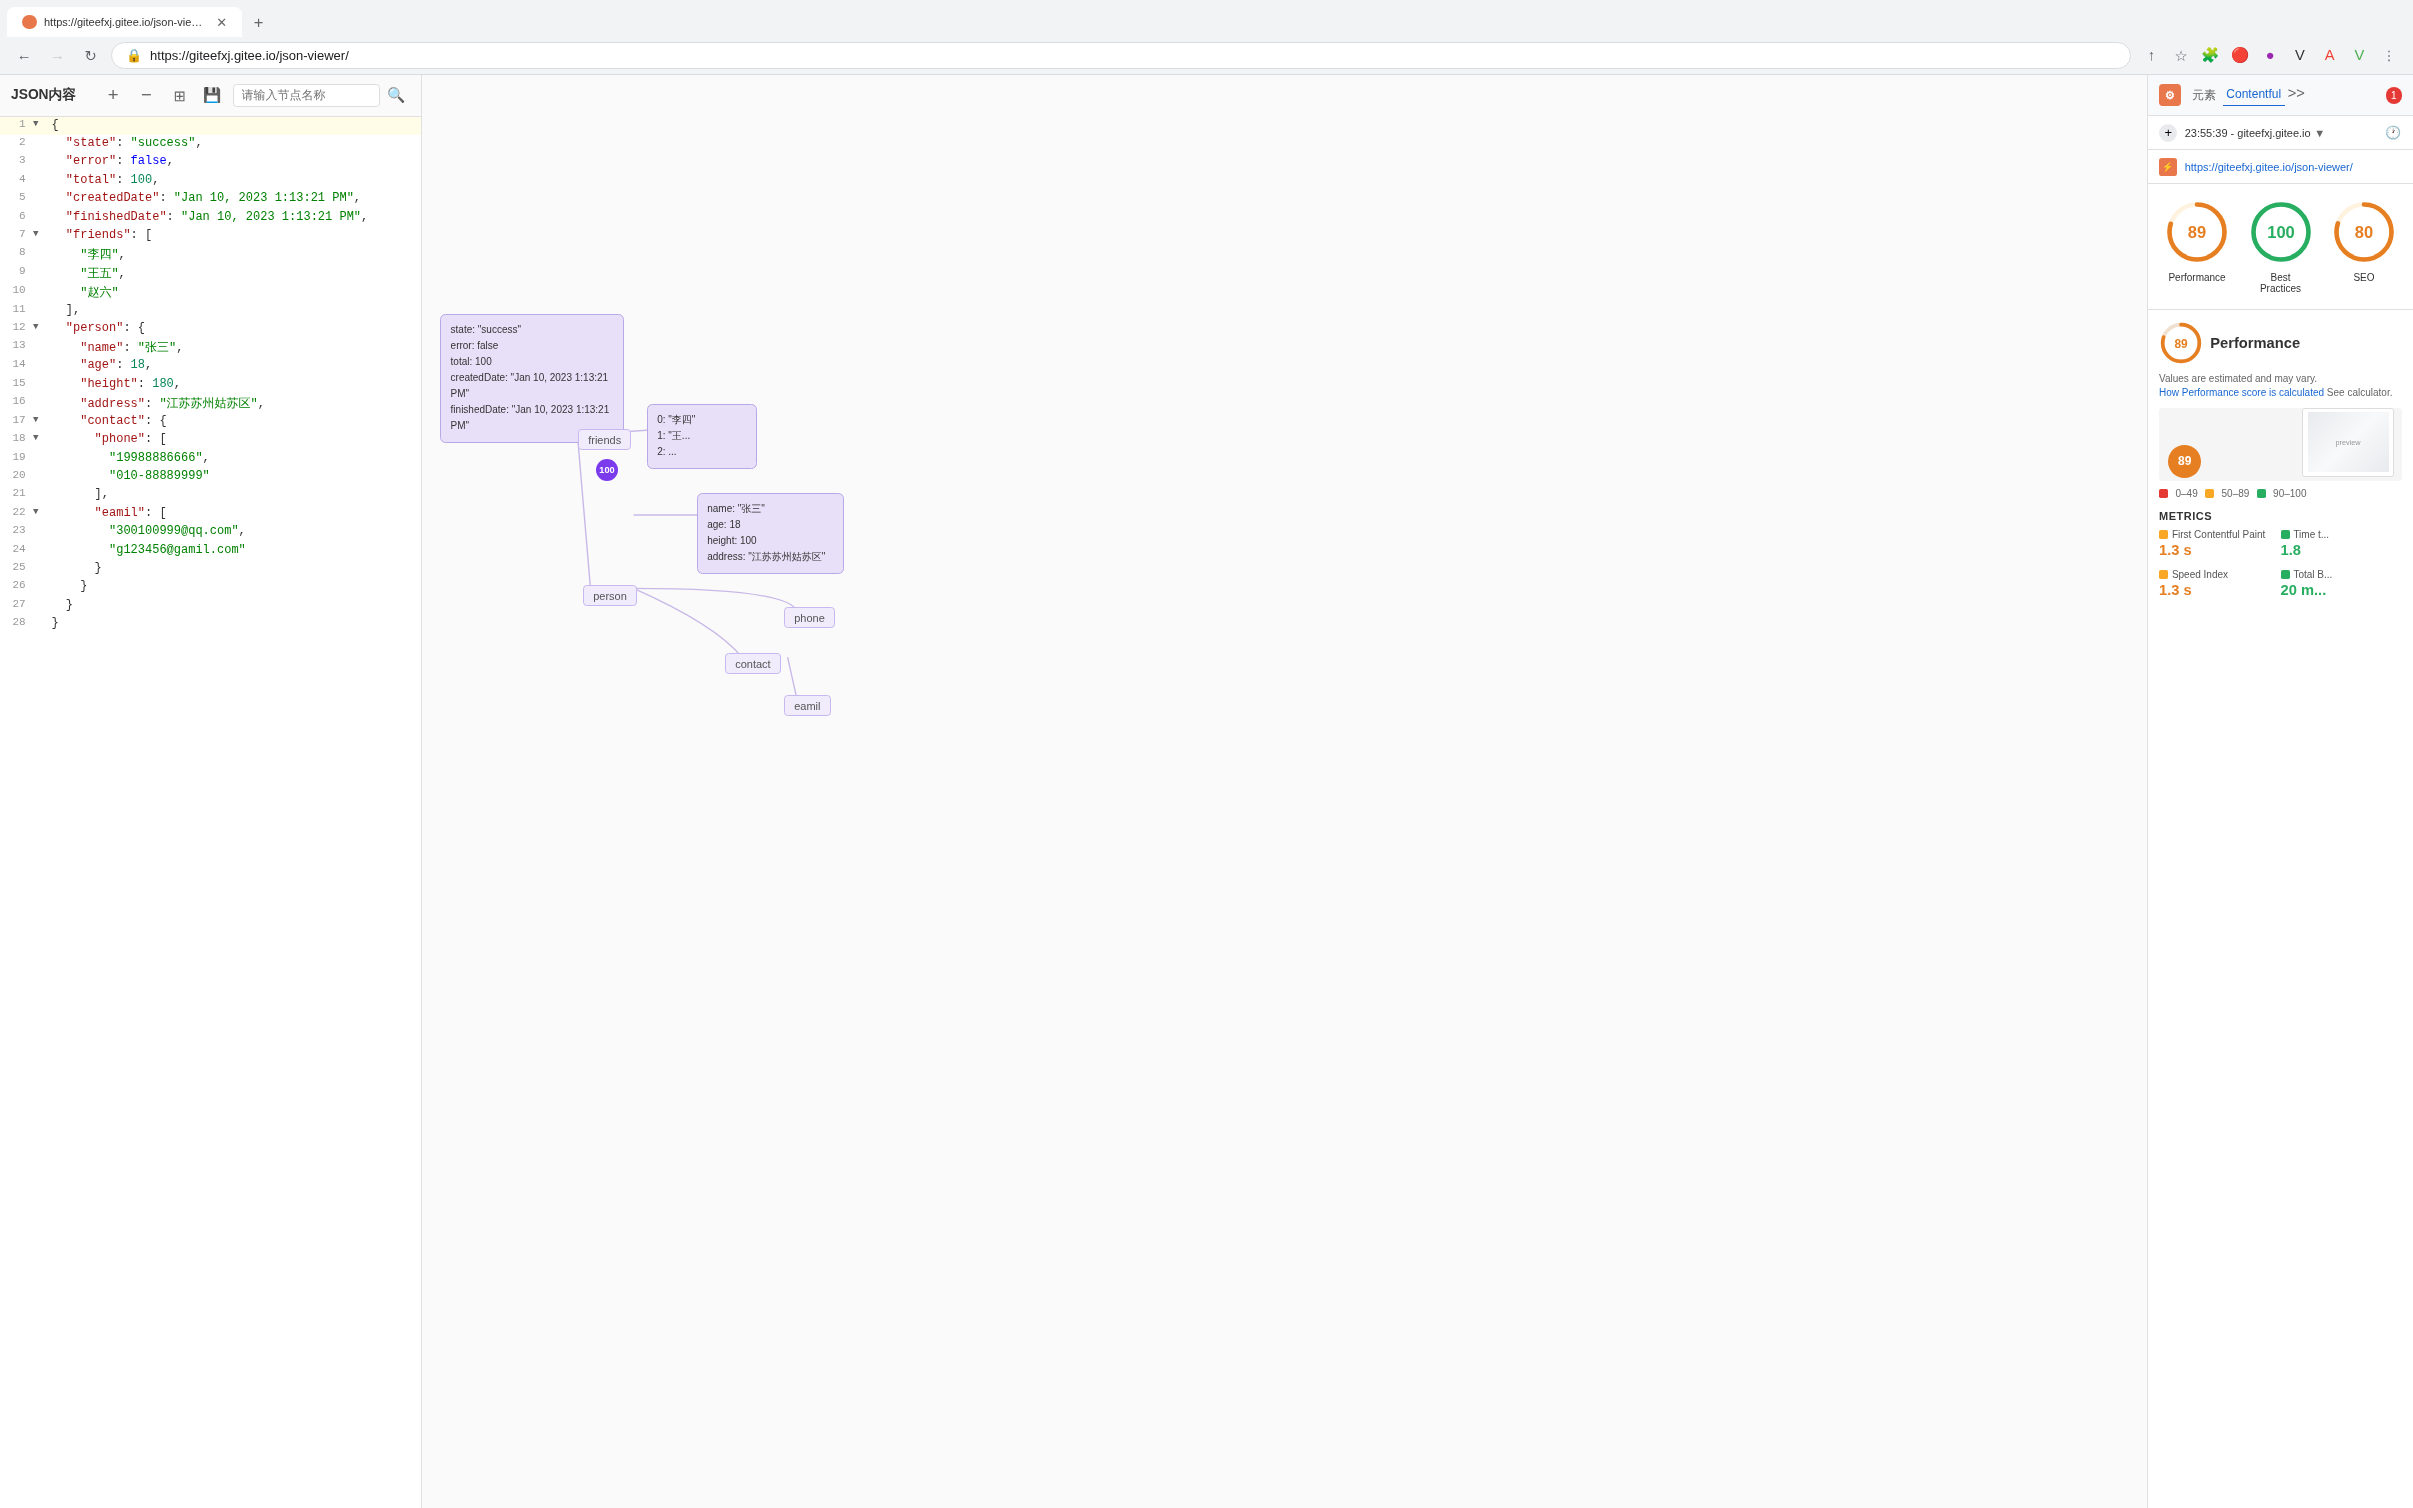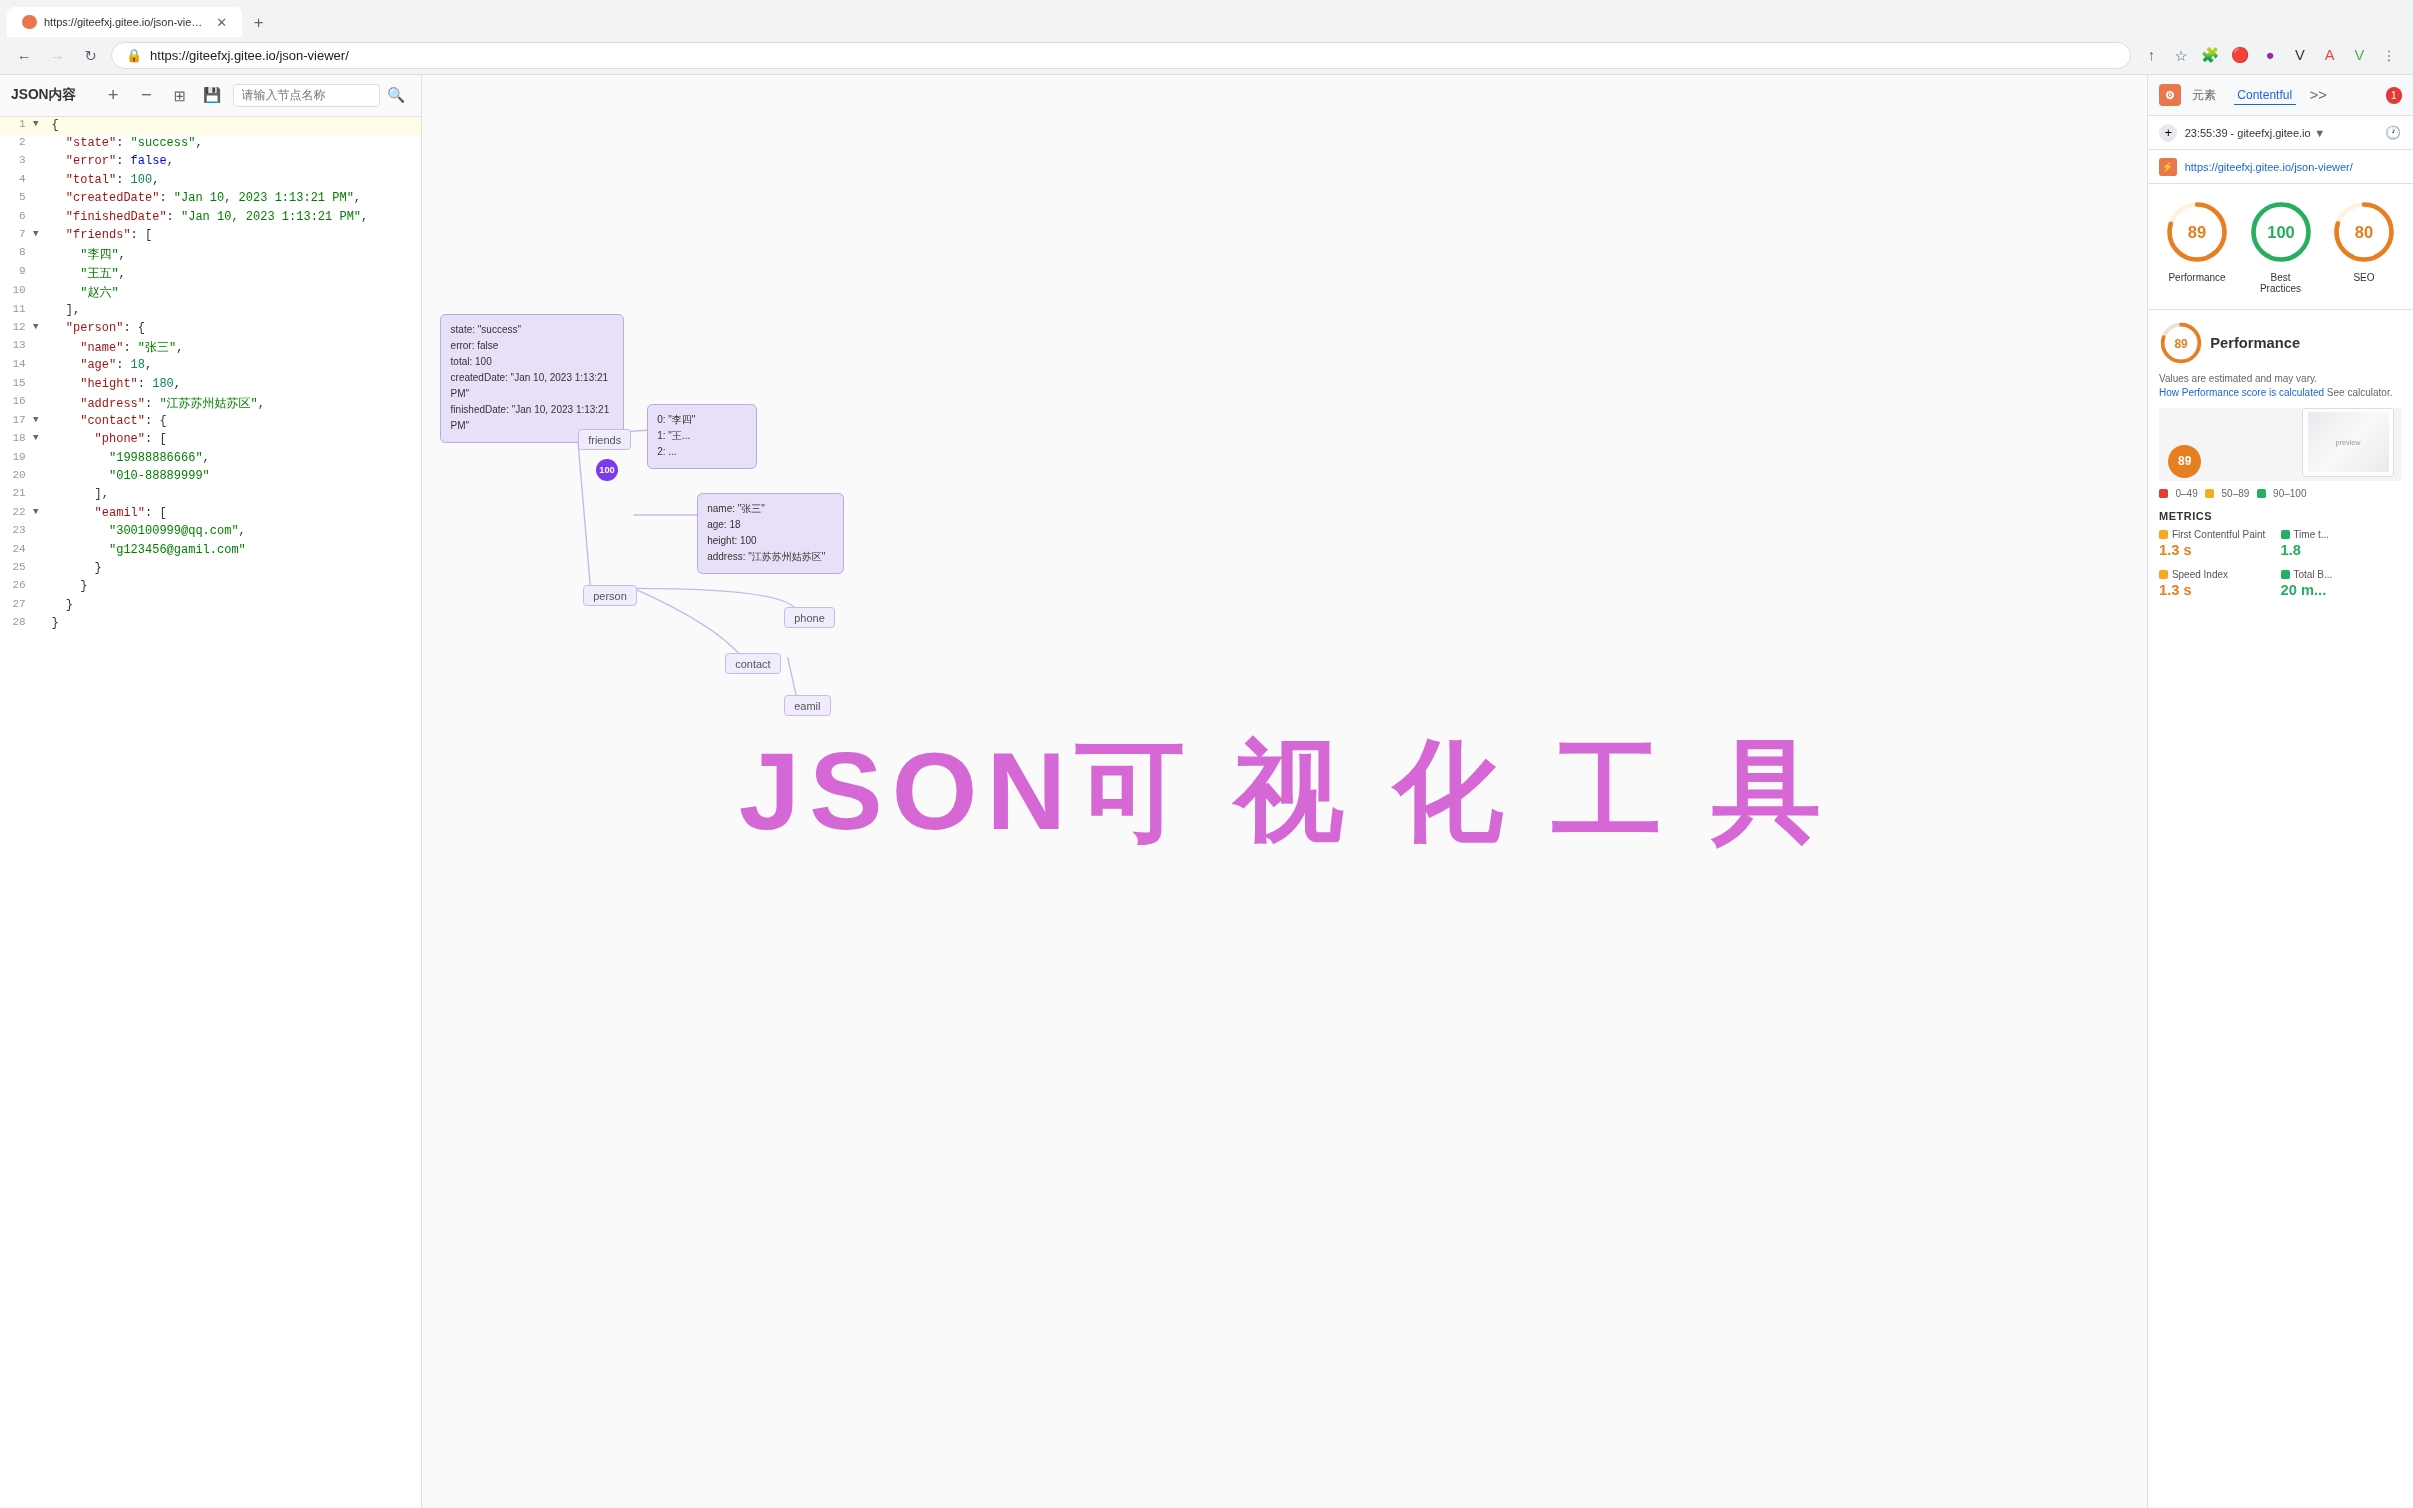--- a/index.html
+++ b/index.html
@@ -48,21 +48,21 @@
     .watermark { position: absolute; top: 50%; left: 50%; transform: translate(-50%, -50%); font-size: 110px; font-weight: 900; color: #cc44cc; opacity: 0.8; white-space: nowrap; z-index: 10; letter-spacing: 9.2px; pointer-events: none; }
     
     
     .info-card { position: absolute; background: #e8e0f8; border: 0.9px solid #b8a8e8; border-radius: 5.5px; padding: 7.3px 9.2px; font-size: 10px; color: #333; line-height: 1.6; }
     .node-box { position: absolute; background: #f0ecfc; border: 0.9px solid #c8b8f0; border-radius: 3.7px; padding: 3.7px 9.2px; font-size: 11px; color: #555; cursor: pointer; white-space: nowrap; margin-top: 7px; }
     
     
     .lighthouse-panel { width: 266px; background: #fff; border-left: 0.9px solid #e0e0e0; display: flex; flex-direction: column; overflow: hidden; }
     .lh-top-bar { display: flex; align-items: center; padding: 9.2px 11px; border-bottom: 0.9px solid #e0e0e0; gap: 7.3px; background: #f8f9fa; }
     .lh-icon { width: 22px; height: 22px; background: #e8774c; border-radius: 3.7px; display: flex; align-items: center; justify-content: center; color: white; font-size: 11px; font-weight: bold; }
-    .lh-tabs { display: flex; gap: 14px; flex: 1; align-items: center; }
+    .lh-tabs { display: flex; gap: 3px; flex: 1; }
     .lh-tab { font-size: 12px; color: #666; cursor: pointer; padding: 1.8px 3.7px; }
     .lh-tab.active { color: #1967d2; border-bottom: 1.8px solid #1967d2; }
     .lh-tab-lighthouse { font-size: 12px; color: #1967d2; font-weight: 500; }
     .lh-overflow { color: #666; font-size: 14.7px; cursor: pointer; }
     .alert-badge { background: #e53935; color: white; border-radius: 50%; width: 16.5px; height: 16.5px; font-size: 10px; display: flex; align-items: center; justify-content: center; }
     
     .lh-session { display: flex; align-items: center; padding: 7.3px 11px; border-bottom: 0.9px solid #e0e0e0; gap: 7.3px; font-size: 11px; }
     .lh-plus { width: 18.4px; height: 18.4px; border-radius: 50%; background: #e8eaed; display: flex; align-items: center; justify-content: center; cursor: pointer; font-size: 13px; }
     .lh-session-info { flex: 1; display: flex; align-items: center; gap: 3.7px; }
     .lh-session-time { color: #333; font-size: 11px; }
@@ -314,23 +314,20 @@
       <div class="json-line">
         <span class="line-number">28</span>
         <span class="expand-btn"></span>
         <span class="json-content"><span class="json-punctuation">}</span></span>
       </div>
     </div>
   </div>
 
   <div class="viz-panel">
 
-    <div class="watermark">
-      <span>JSON可 视 化 工 具</span>
-    </div>
 
     <svg style="position:absolute; top:0; left:0; width:100%; height:100%; pointer-events:none;" viewBox="0 0 1880 1563" width="1725" height="1434">
 
       <line x1="160" y1="290" x2="175" y2="390" stroke="#c8b8e8" stroke-width="1.5"></line>
 
       <line x1="160" y1="290" x2="183" y2="560" stroke="#c8b8e8" stroke-width="1.5"></line>
 
       <line x1="210" y1="390" x2="348" y2="380" stroke="#c8b8e8" stroke-width="1.5"></line>
 
       <line x1="230" y1="480" x2="310" y2="480" stroke="#c8b8e8" stroke-width="1.5"></line>

